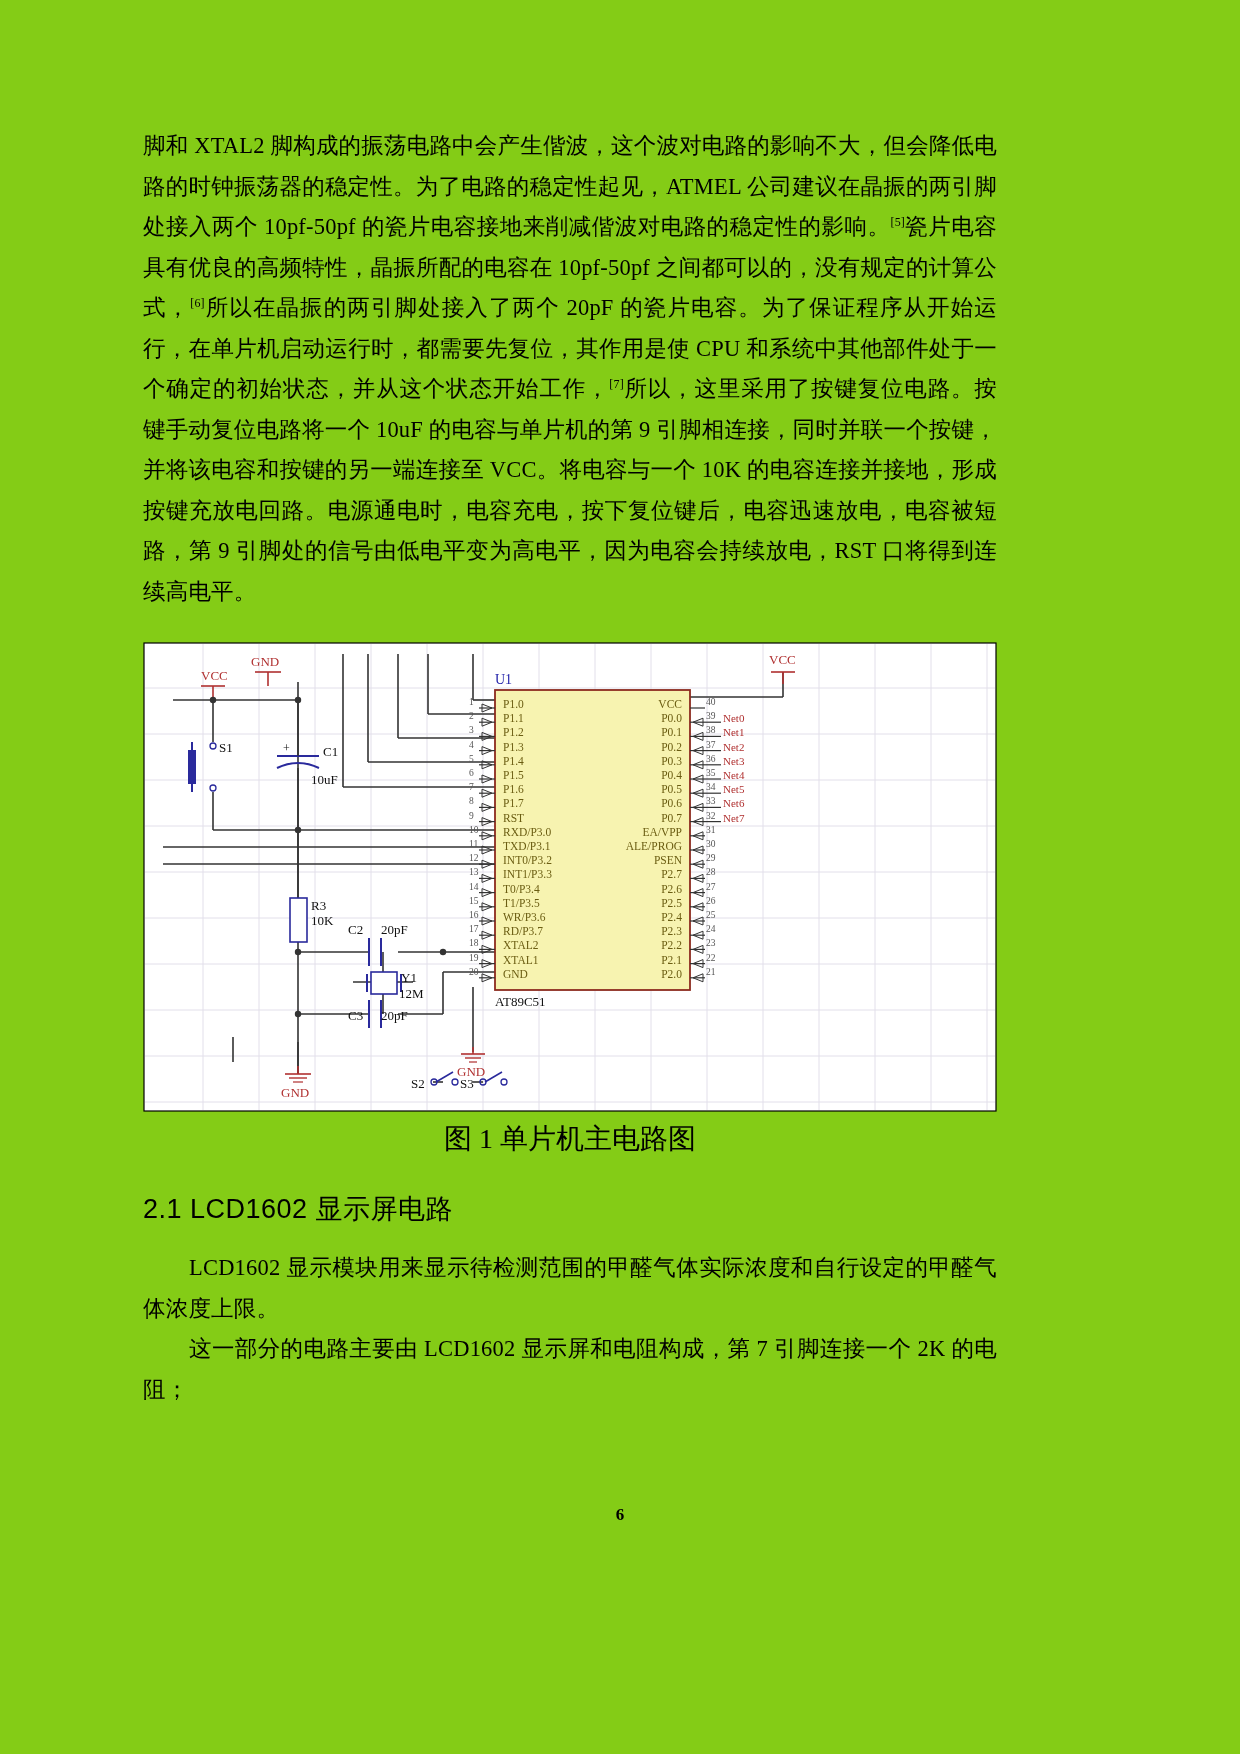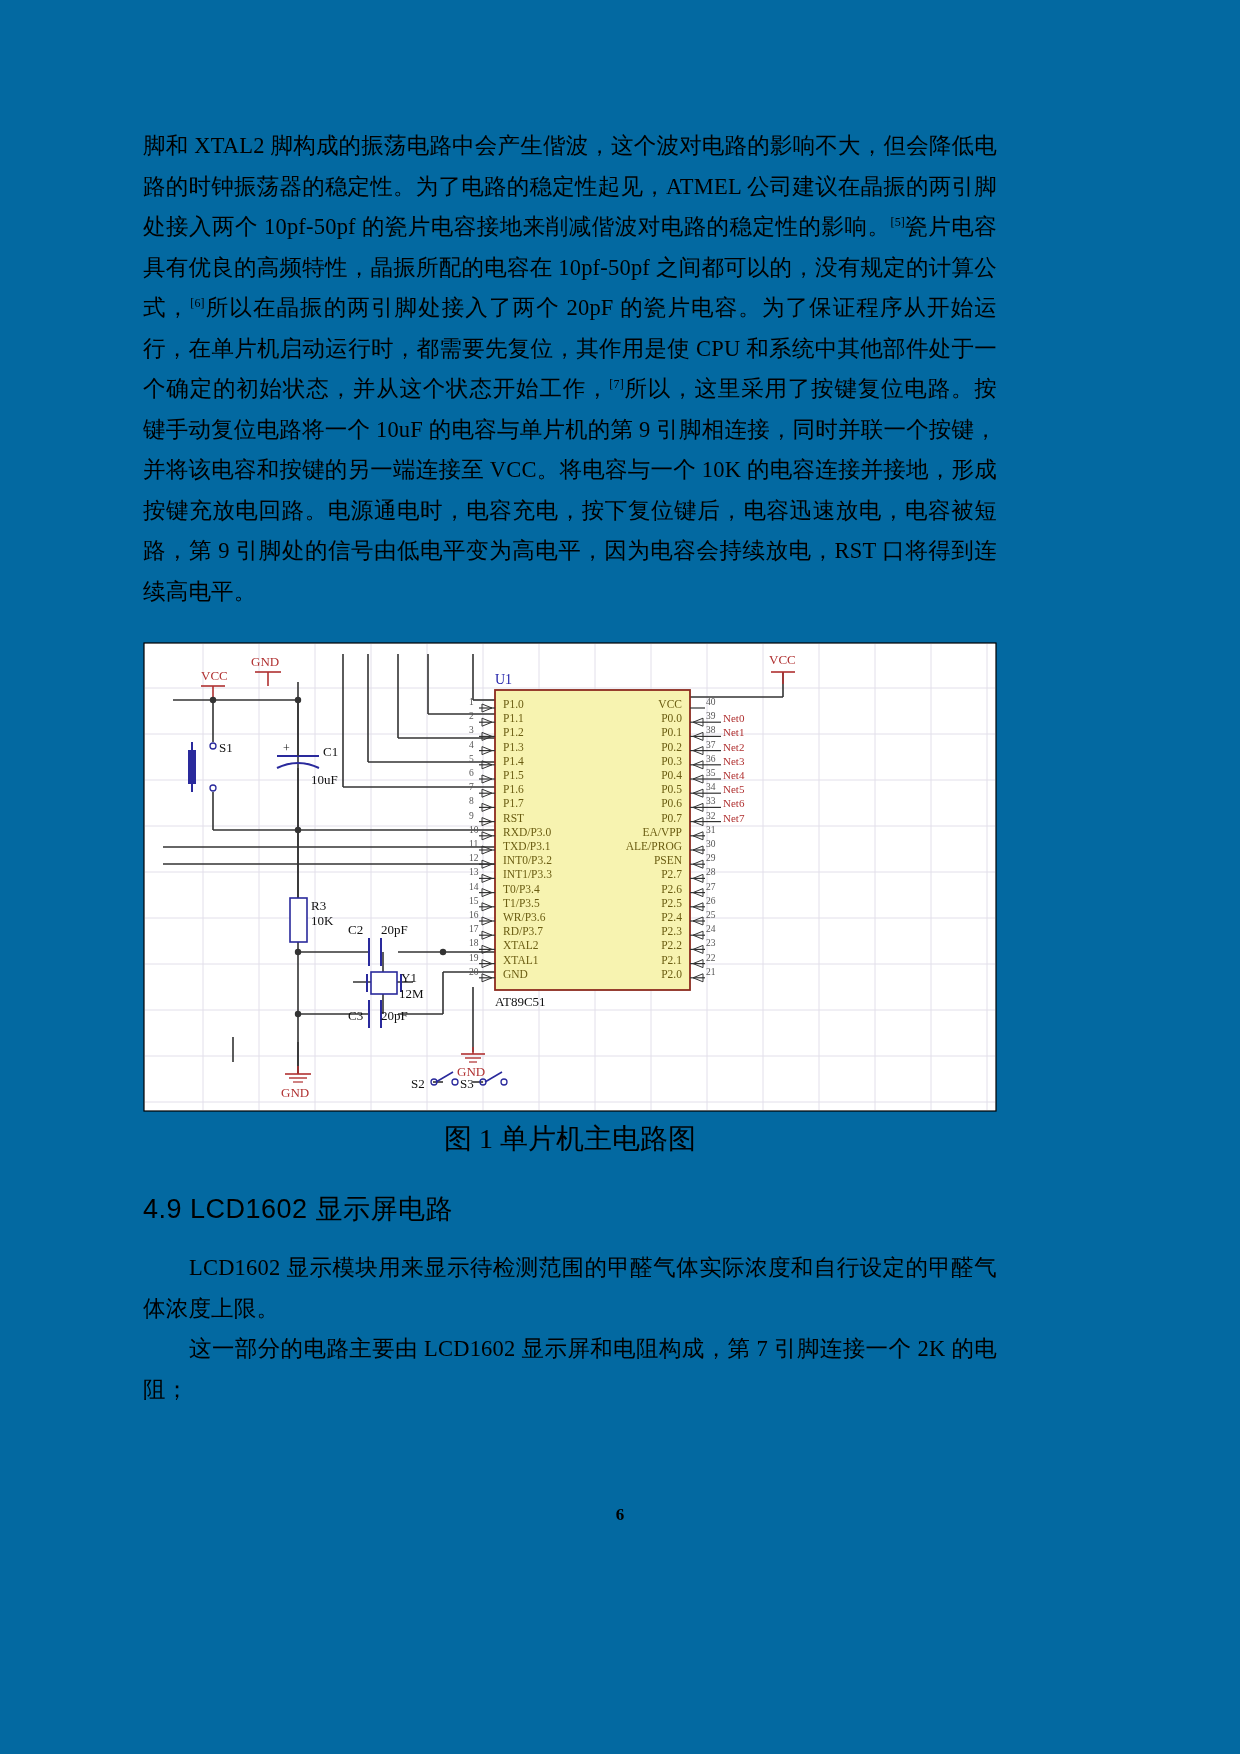--- a/index.html
+++ b/index.html
@@ -14,21 +14,21 @@
     position: relative;
     font-family: "Liberation Serif", "DejaVu Serif", serif;
     color: #000000;
     overflow: hidden;
   }
   .page {
     position: absolute;
     left: 0; top: 0;
     width: 1240px;
     height: 1754px;
-    background: #0369a1;
+    background: #84cc16;
   }
   .content {
     position: absolute;
     left: 143px;
     top: 126px;
     width: 854px;
   }
   p.body-par {
     margin: 0 0 0 0;
     font-size: 22.5px;
@@ -481,21 +481,21 @@
             <line x1="562" y1="179.6" x2="578" y2="179.6" stroke="#333" stroke-width="1.2"></line>
           </g>
 
       </svg>
 
       <div class="fig-caption" style="position:absolute; left:0; top:482px; width:854px;">图 1  单片机主电路图</div>
     </div>
 
     <div class="spacer-sm"></div>
 
-    <h2 class="section-heading" style="margin-top:52px;">4.9 LCD1602 显示屏电路</h2>
+    <h2 class="section-heading" style="margin-top:52px;">2.1 LCD1602 显示屏电路</h2>
 
     <p class="body-par indent" style="margin-top:16px;">LCD1602 显示模块用来显示待检测范围的甲醛气体实际浓度和自行设定的甲醛气体浓度上限。</p>
 
     <p class="body-par indent">这一部分的电路主要由 LCD1602 显示屏和电阻构成，第 7 引脚连接一个 2K 的电阻；</p>
 
   </div>
 
   <div class="page-number">6</div>
 </div>
 

